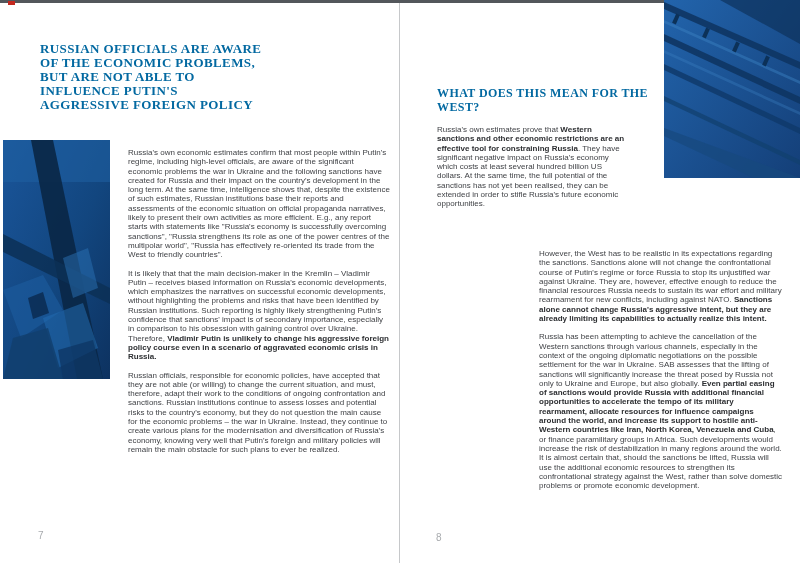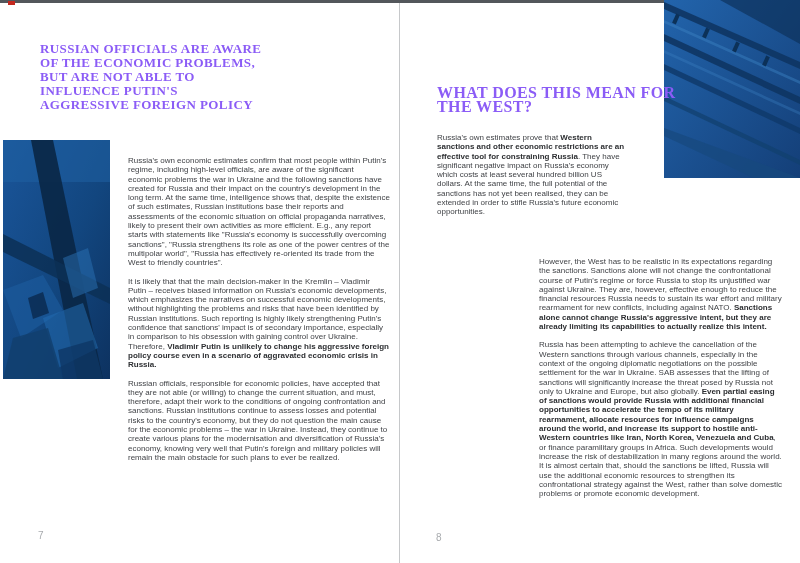--- a/index.html
+++ b/index.html
@@ -2,27 +2,27 @@
 <html><head>
 <meta charset="utf-8">
 <style>
   html,body{margin:0;padding:0;background:#e8e8e8;}
   .spread{position:relative;width:800px;height:563px;background:#ffffff;overflow:hidden;
           font-family:"Liberation Sans",sans-serif;}
   .topbar{position:absolute;left:0;top:0;width:800px;height:3px;background:#53575b;}
   .red-mark{position:absolute;left:8px;top:1px;width:7px;height:4px;background:#c4281e;}
   .gutter-line{position:absolute;left:399px;top:3px;width:1px;height:560px;background:#c6c8ca;}
 
-  .heading{position:absolute;color:#8b5cf6;font-family:"Liberation Serif",serif;
+  .heading{position:absolute;color:#0369a1;font-family:"Liberation Serif",serif;
            font-weight:bold;letter-spacing:.4px;}
   .heading-left{left:40px;top:42px;width:225px;font-size:13px;line-height:14px;}
-  .heading-right{left:437px;top:86px;width:240px;font-size:16px;line-height:14px;}
+  .heading-right{left:437px;top:86px;width:240px;font-size:12px;line-height:14px;}
 
   .bodycol{position:absolute;color:#414347;font-size:8px;line-height:9.3px;letter-spacing:0;}
-  .bodycol p{margin:8px 0 9px 0;}
+  .bodycol p{margin:0 0 9px 0;}
   .bodycol .b{font-weight:bold;color:#2d2f32;}
   .body-left{left:128px;top:148px;width:262px;}
   .body-right-1{left:437px;top:125px;width:192px;}
   .body-right-2{left:539px;top:249px;width:244px;}
 
   .pagenum{position:absolute;font-size:10px;color:#a8abae;}
   .pagenum-left{left:38px;top:530px;}
   .pagenum-right{left:436px;top:532px;}
 
   .photo{position:absolute;overflow:hidden;}

